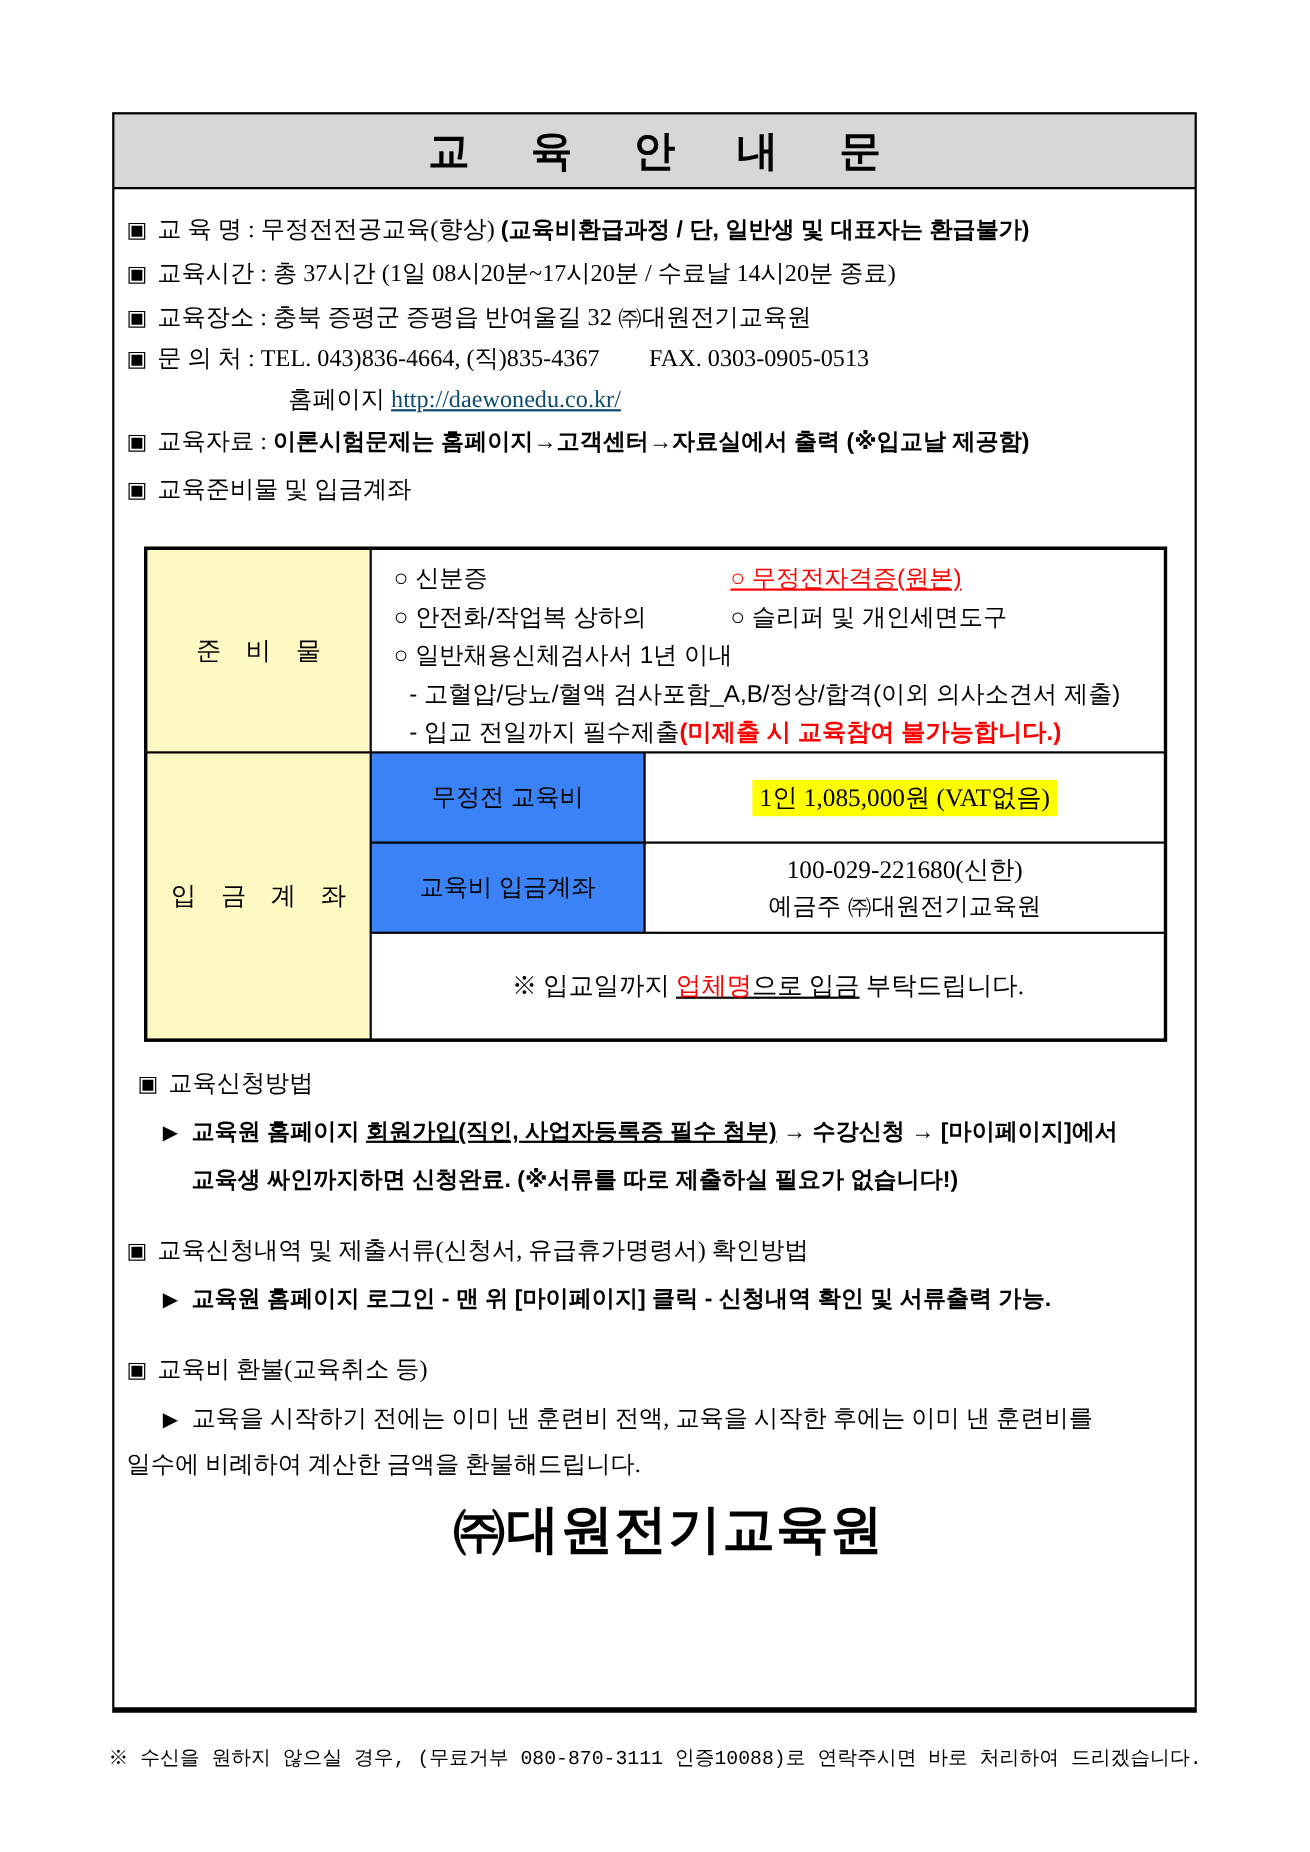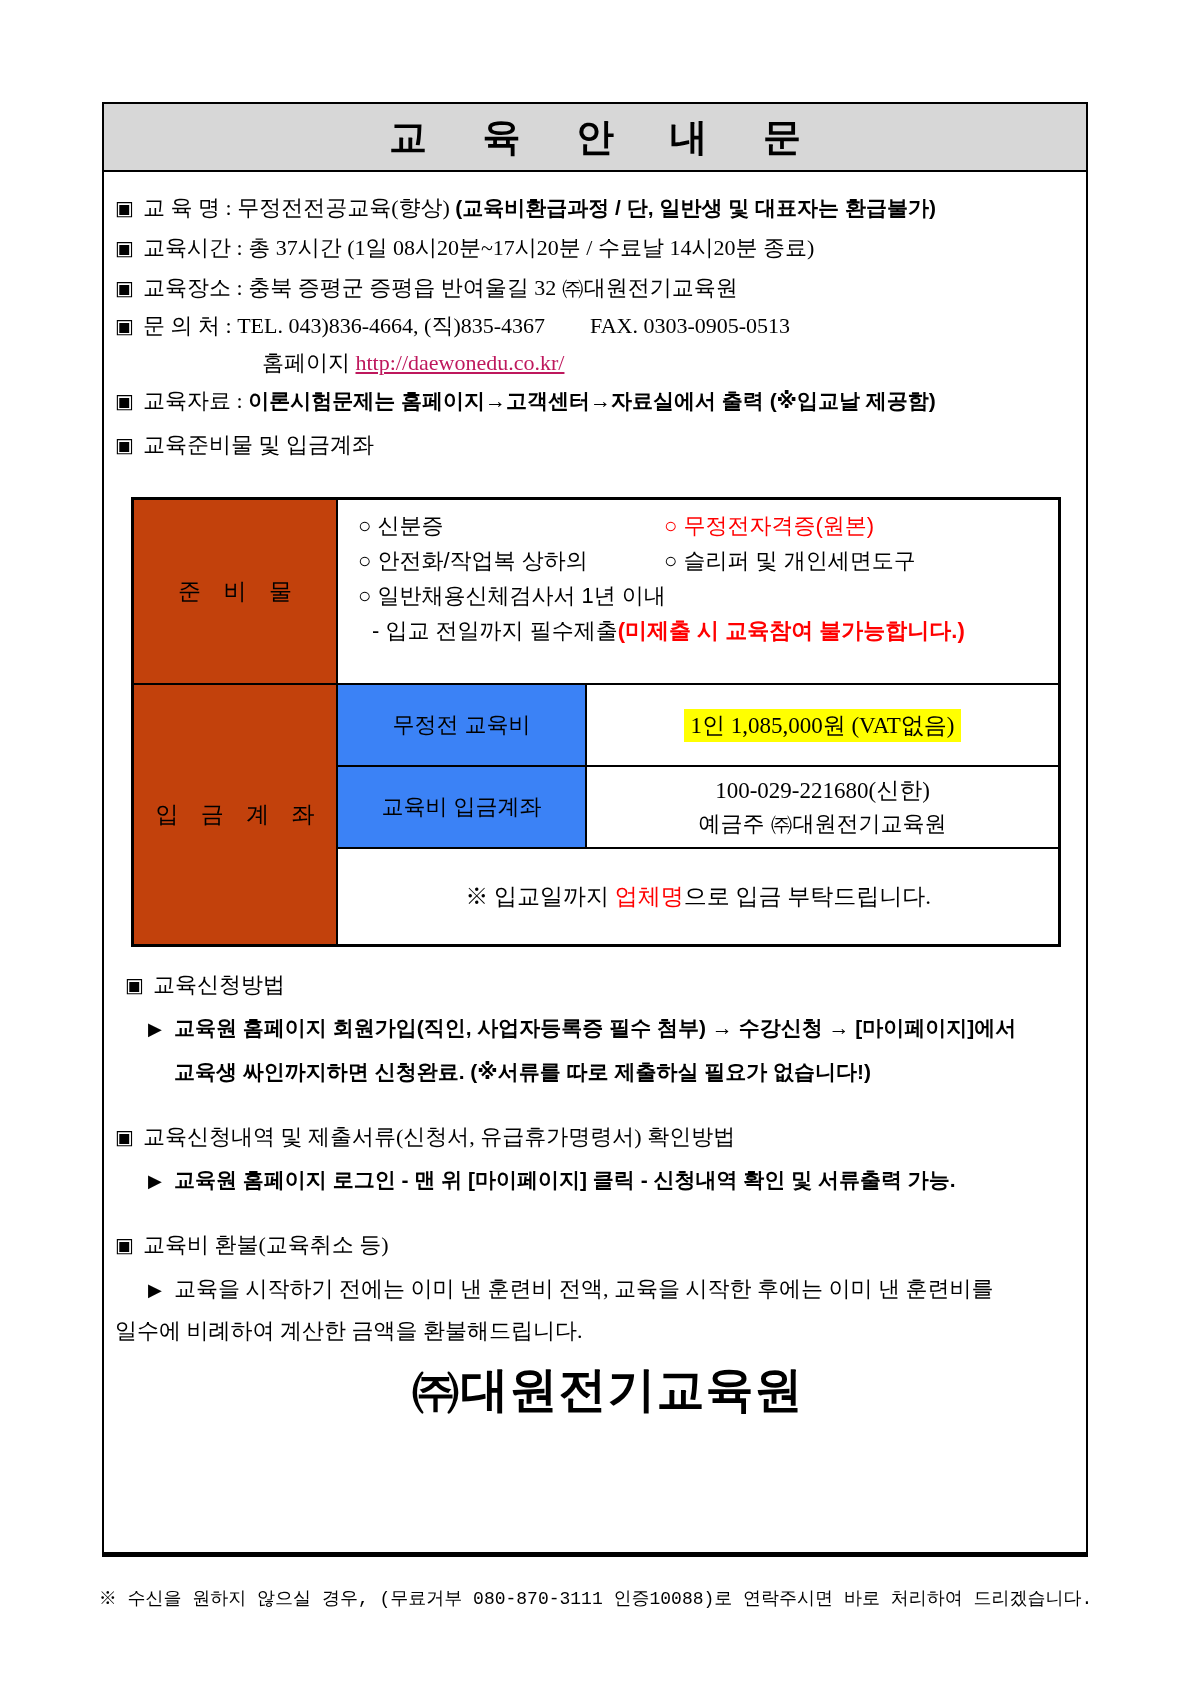--- a/index.html
+++ b/index.html
@@ -29,35 +29,35 @@
     border:2px solid #000;border-bottom:5px solid #000;
     box-sizing:border-box;
     background:#fff;
   }
   .line{position:absolute;font-size:22px;white-space:nowrap;}
   .bullet{display:inline-block;width:28px;font-size:20px;}
   .tri{display:inline-block;width:26px;font-size:18px;}
   .bold-sans{font-family:"Liberation Sans","DejaVu Sans",sans-serif;font-weight:700;}
   .sans{font-family:"Liberation Sans","DejaVu Sans",sans-serif;}
   .red{color:#ff0000;}
-  .u{}
-  .link{color:#be185d;text-decoration:underline;margin-top:48px;}
+  .u{text-decoration:underline;}
+  .link{color:#0c4a6e;text-decoration:underline;margin-top:48px;}
   
   .info-table{
     position:absolute;left:131px;top:497px;width:924px;height:444px;
     background:#000;
     border:3px solid #000;
     box-sizing:content-box;
     display:flex;flex-direction:column;gap:2px;
   }
   .t-row{display:flex;gap:2px;}
   .t-row1{height:183px;}
   .t-row2{flex:1;}
   .head-cell{
-    width:202px;flex:0 0 202px;background:#c2410c;
+    width:202px;flex:0 0 202px;background:#fef9c3;
     display:flex;align-items:center;justify-content:center;
     font-family:"Liberation Sans","DejaVu Sans",sans-serif;
     font-size:23px;letter-spacing:8px;text-indent:8px;
   }
   .prep-cell{
     flex:1;background:#ffffff;
     font-family:"Liberation Sans","DejaVu Sans",sans-serif;
     font-size:22px;
     padding:8px 0 0 20px;box-sizing:border-box;
   }
@@ -138,20 +138,23 @@
         <div class="prep-line">
           <span class="prep-col1">○ 신분증</span>
           <span class="red u">○ 무정전자격증(원본)</span>
         </div>
         <div class="prep-line">
           <span class="prep-col1">○ 안전화/작업복 상하의</span>
           <span>○ 슬리퍼 및 개인세면도구</span>
         </div>
         <div class="prep-line">
           <span>○ 일반채용신체검사서 1년 이내</span>
+        </div>
+        <div class="prep-line" style="padding-left:14px;">
+          <span>- 고혈압/당뇨/혈액 검사포함_A,B/정상/합격(이외 의사소견서 제출)</span>
         </div>
         <div class="prep-line" style="padding-left:14px;">
           <span>- 입교 전일까지 필수제출 </span>
           <span class="red" style="font-weight:700;">(미제출 시 교육참여 불가능합니다.)</span>
         </div>
       </div>
     </div>
 
     <div class="t-row t-row2">
       <div class="head-cell">입 금 계 좌</div>

